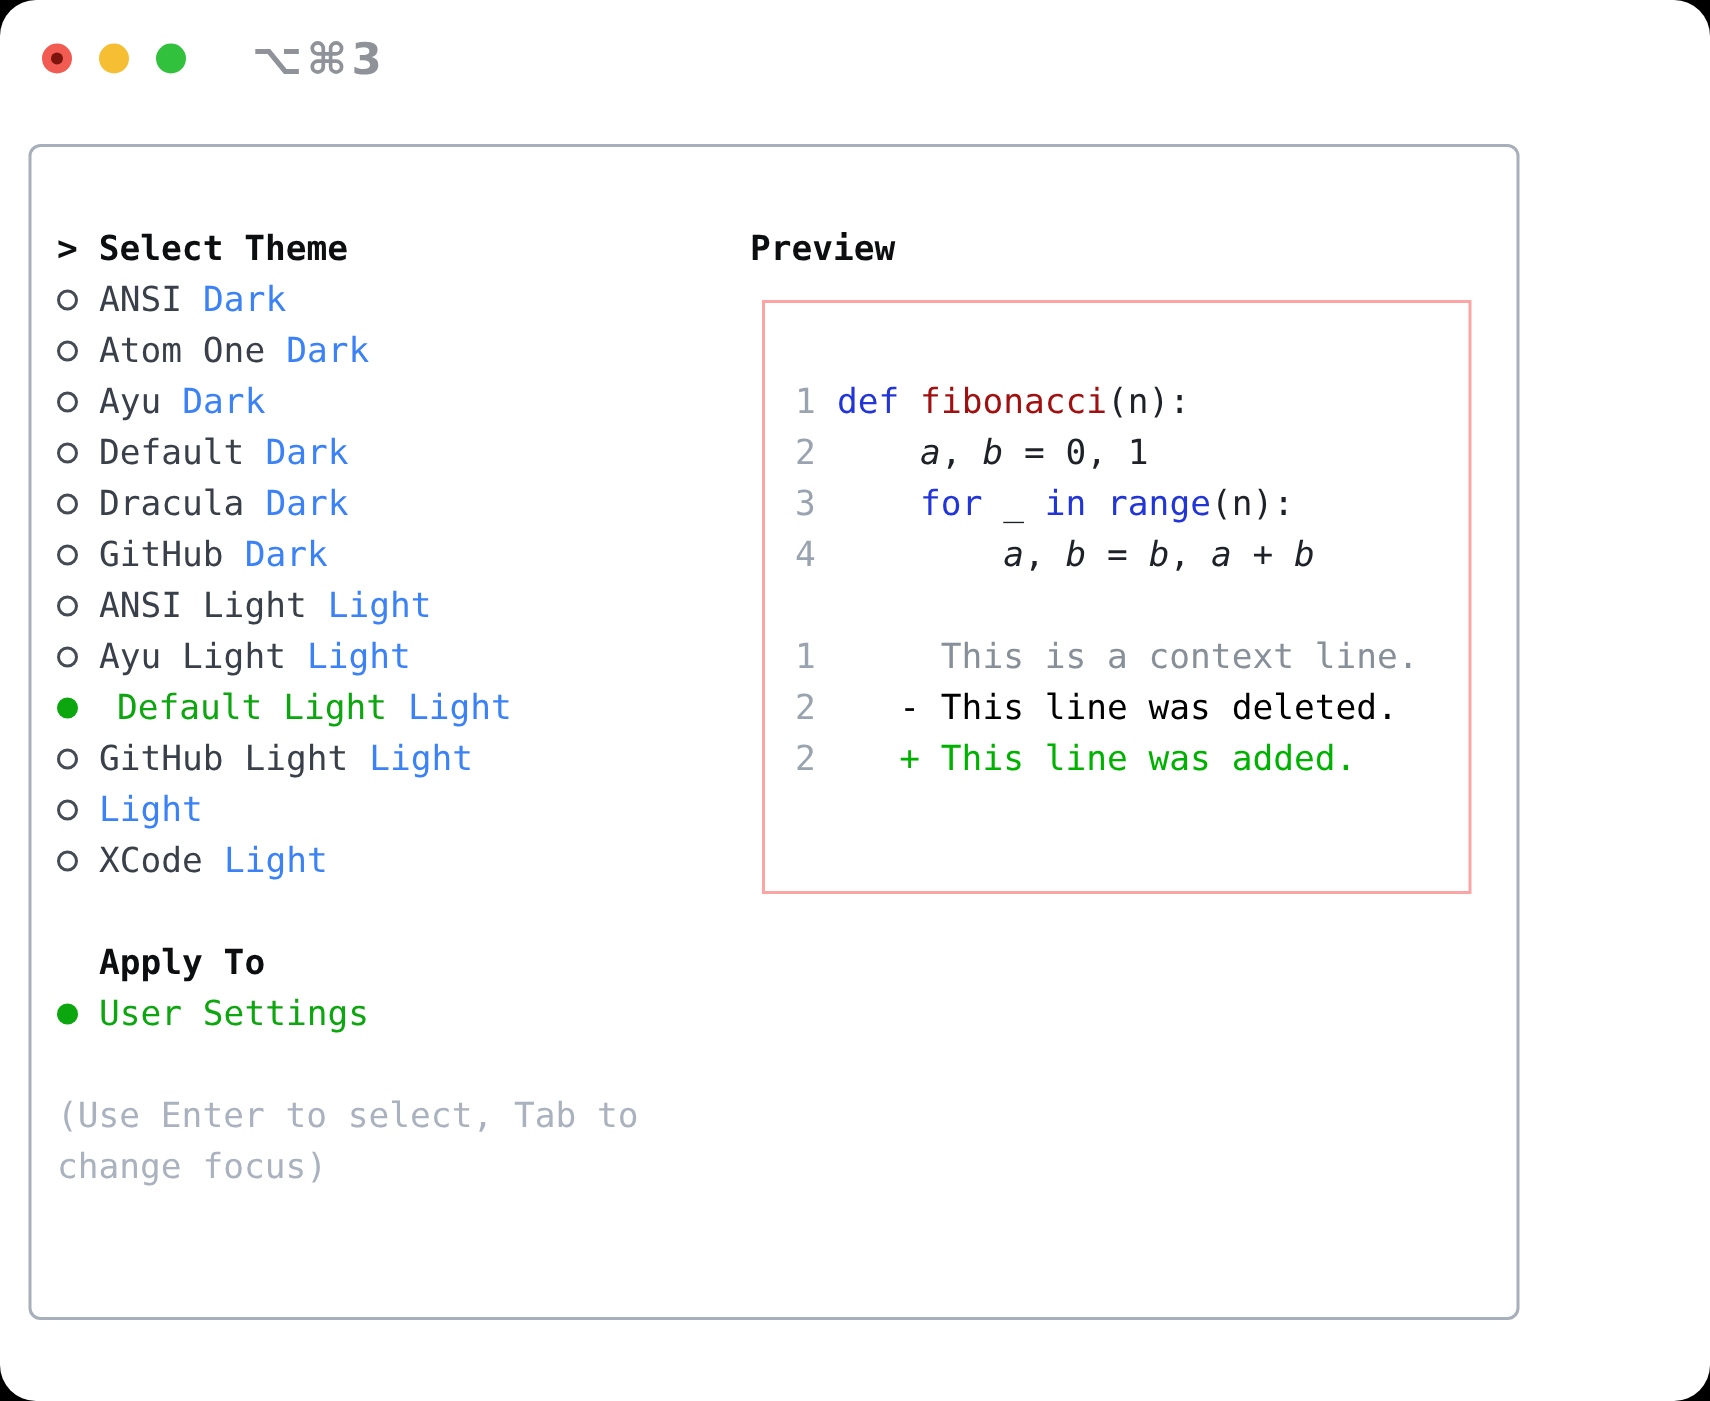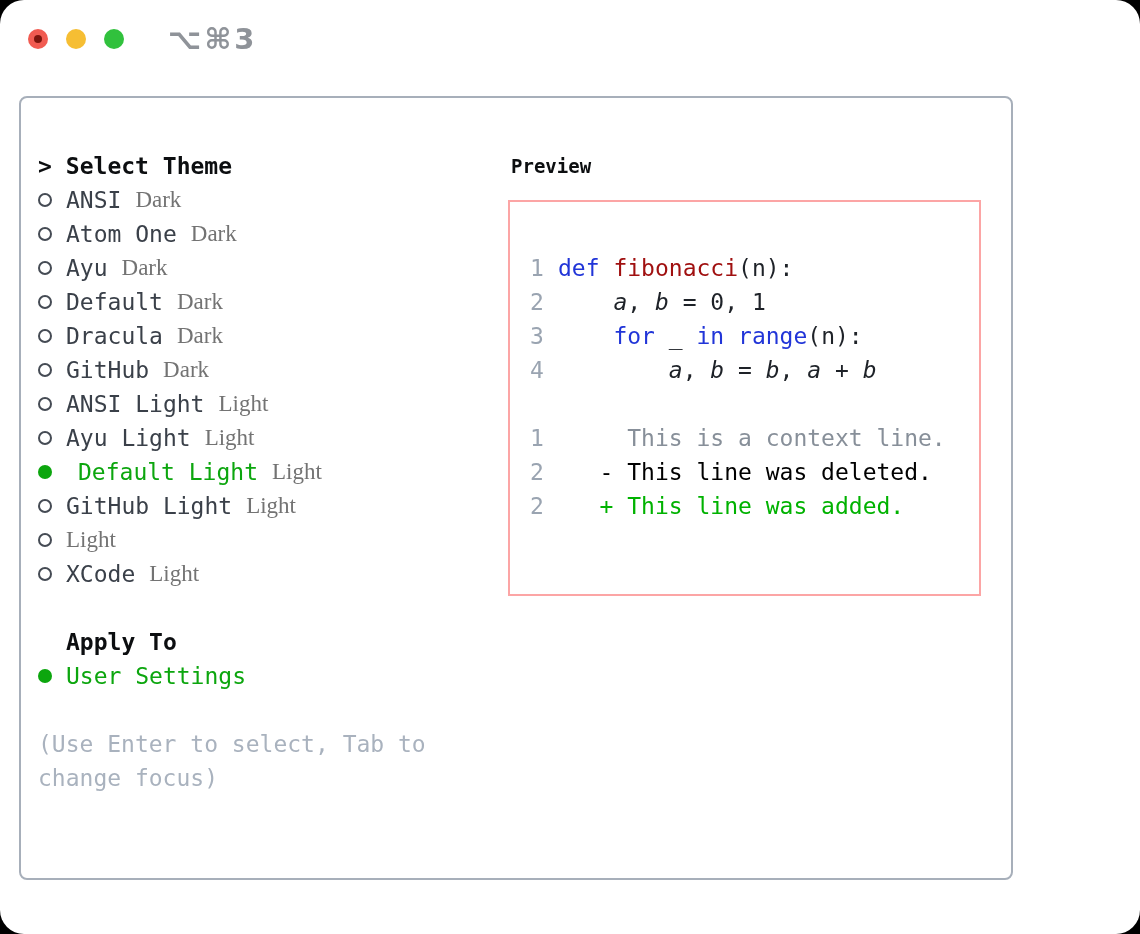--- a/index.html
+++ b/index.html
@@ -26,27 +26,27 @@
   .row{height:34px;display:flex;align-items:center;white-space:pre;}
   .row-blank{height:34px;}
   .hdr{font-weight:700;color:#0c0e10;}
   .prompt{font-weight:700;color:#0c0e10;display:inline-block;margin-right:14px;}
   .hdr-indent{padding-left:28px;}
   .radio{flex:none;width:14px;height:14px;box-sizing:border-box;border-radius:50%;
          border:2px solid #454b54;margin-right:14px;background:transparent;}
   .radio.on{border:none;background:#0ca60e;}
   .item-name{margin-right:14px;}
   .item-name.sel{color:#0ca60e;margin-left:12px;}
-  .tag{color:#737373;font-family:Liberation Serif, serif;}
+  .tag{color:#3b82f6;}
   .opt-label.sel{color:#0ca60e;}
   .hint{margin-top:0;width:440px;font-size:23px;line-height:34px;color:#a9b2be;white-space:normal;}
 
   
-  .preview-title{position:absolute;left:490px;top:51px;height:34px;line-height:34px;
-                 font-size:19px;font-weight:700;color:#0c0e10;}
+  .preview-title{position:absolute;left:479px;top:51px;height:34px;line-height:34px;
+                 font-size:23px;font-weight:700;color:#0c0e10;}
   .preview-box{position:absolute;left:487px;top:102px;width:473px;height:396px;box-sizing:border-box;
                border:2px solid #fca5a5;background:#fff;padding:49px 0 0 20px;}
   .cl{height:34px;line-height:34px;font-size:23px;white-space:pre;color:#1e2228;}
   .ln{display:inline-block;width:14px;margin-right:14px;color:#9aa4b1;}
   .tk-kw{color:#2135d8;}
   .tk-fn{color:#a01010;}
   .tk-pl{color:#1e2228;}
   .tk-var{color:#1e2228;font-style:italic;}
   .df-ctx{color:#878f99;}
   .df-del{color:#000000;}

